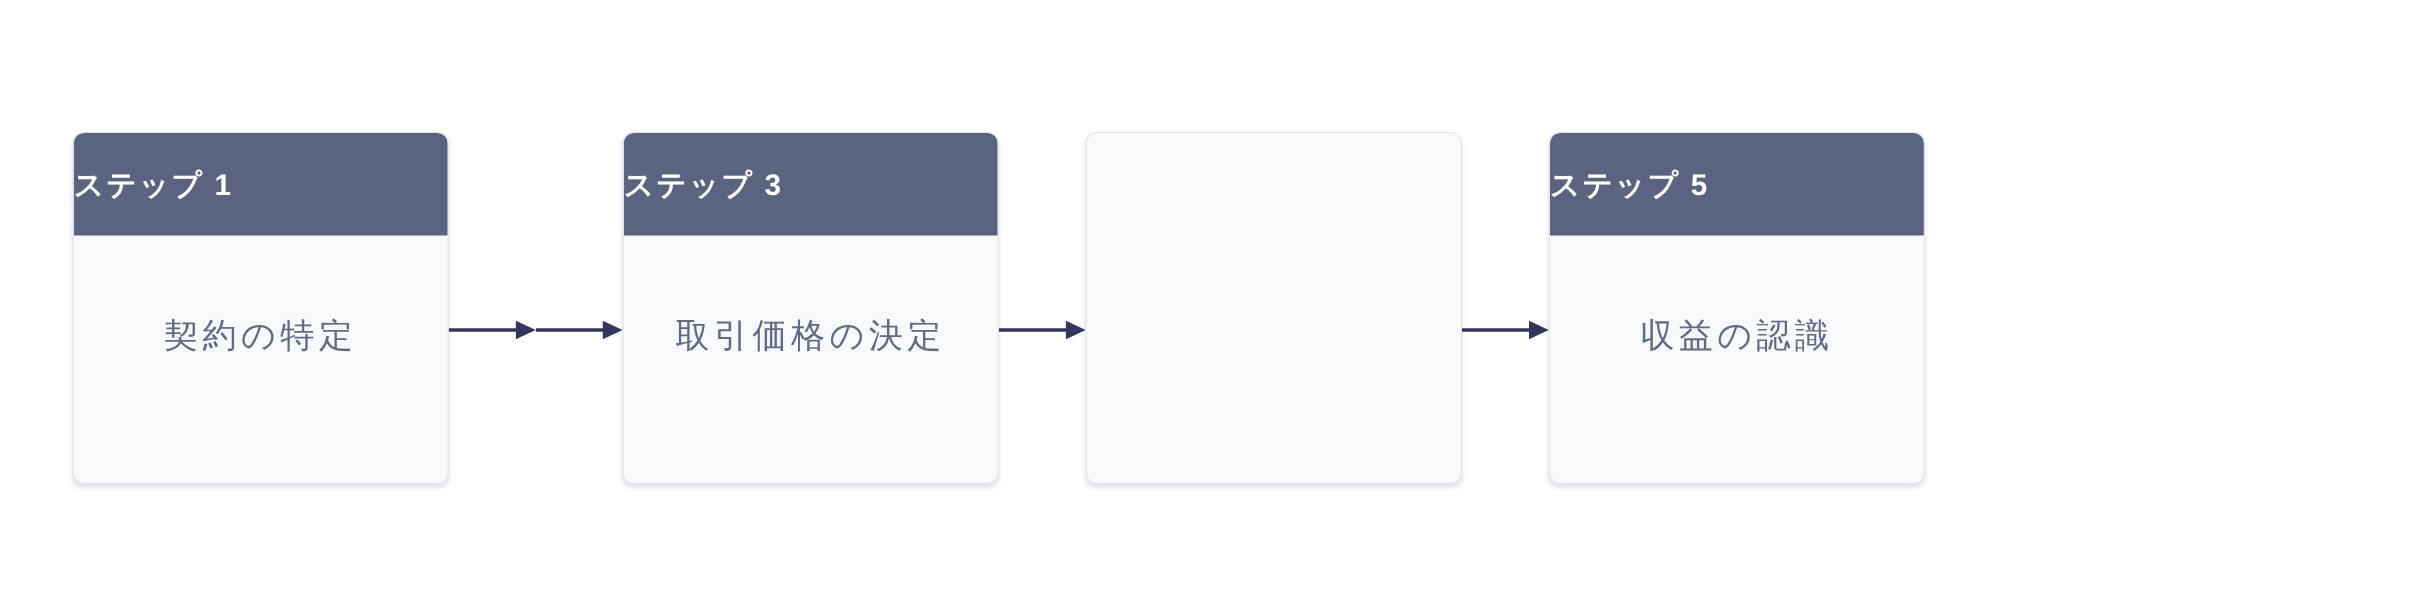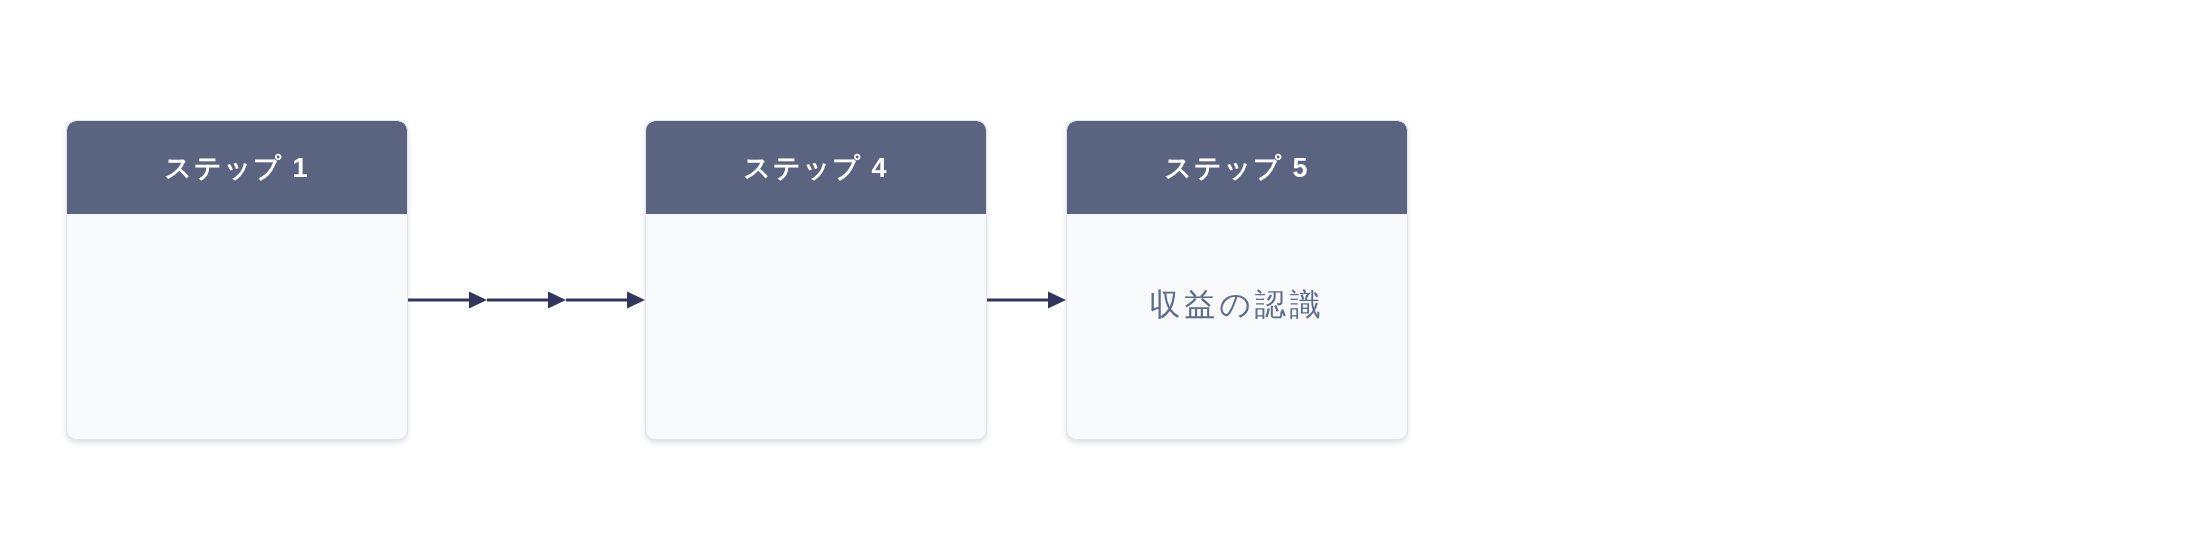--- a/index.html
+++ b/index.html
@@ -34,21 +34,20 @@
     overflow: hidden;
   }
   .card-header {
     position: absolute;
     top: 0; left: 0; right: 0;
     height: 93px;
     background: #5a6480;
     border-radius: 9px 9px 0 0;
     display: flex;
     align-items: center;
-    justify-content: center;
   }
   .card-header-label {
     color: #ffffff;
     font-size: 27px;
     font-weight: 700;
     letter-spacing: 2px;
   }
   .card-body {
     position: absolute;
     top: 93px; left: 0; right: 0; bottom: 0;
@@ -83,49 +82,57 @@
 </head>
 <body>
 
 <div class="canvas">
   <div class="flow">
 
     <div class="card">
       <div class="card-header">
         <span class="card-header-label">ステップ 1</span>
       </div>
+      <div class="card-body">
+        <span class="card-text">契約の特定</span>
+      </div>
     </div>
-
-    <div class="connector">
-      <svg width="79" height="24" viewBox="0 0 79 24">
-        <line x1="0" y1="12" x2="63" y2="12" stroke="#32365e" stroke-width="3"></line>
-        <polygon points="61,3.5 79,12 61,20.5" fill="#32365e"></polygon>
-      </svg>
-    </div>
-
 
     <div class="connector">
       <svg width="79" height="24" viewBox="0 0 79 24">
         <line x1="0" y1="12" x2="63" y2="12" stroke="#32365e" stroke-width="3"></line>
         <polygon points="61,3.5 79,12 61,20.5" fill="#32365e"></polygon>
       </svg>
     </div>
 
 
     <div class="connector">
       <svg width="79" height="24" viewBox="0 0 79 24">
         <line x1="0" y1="12" x2="63" y2="12" stroke="#32365e" stroke-width="3"></line>
         <polygon points="61,3.5 79,12 61,20.5" fill="#32365e"></polygon>
       </svg>
     </div>
 
     <div class="card">
       <div class="card-header">
-        <span class="card-header-label">ステップ 4</span>
+        <span class="card-header-label">ステップ 3</span>
       </div>
+      <div class="card-body">
+        <span class="card-text">取引価格の決定</span>
+      </div>
+    </div>
+
+    <div class="connector">
+      <svg width="79" height="24" viewBox="0 0 79 24">
+        <line x1="0" y1="12" x2="63" y2="12" stroke="#32365e" stroke-width="3"></line>
+        <polygon points="61,3.5 79,12 61,20.5" fill="#32365e"></polygon>
+      </svg>
+    </div>
+
+    <div class="card">
     </div>
 
     <div class="connector">
       <svg width="79" height="24" viewBox="0 0 79 24">
         <line x1="0" y1="12" x2="63" y2="12" stroke="#32365e" stroke-width="3"></line>
         <polygon points="61,3.5 79,12 61,20.5" fill="#32365e"></polygon>
       </svg>
     </div>
 
     <div class="card">

